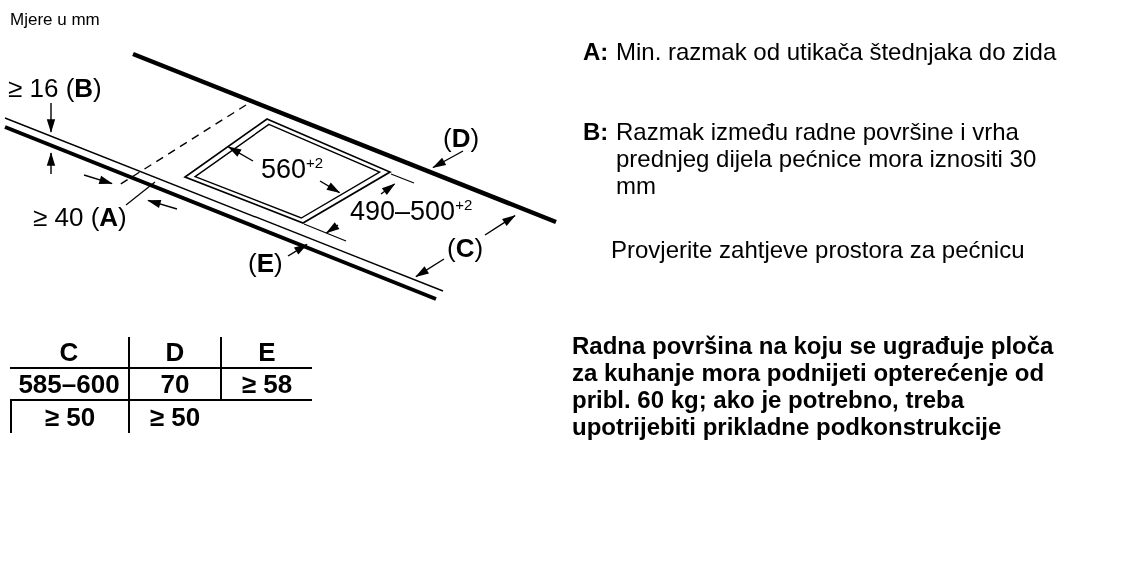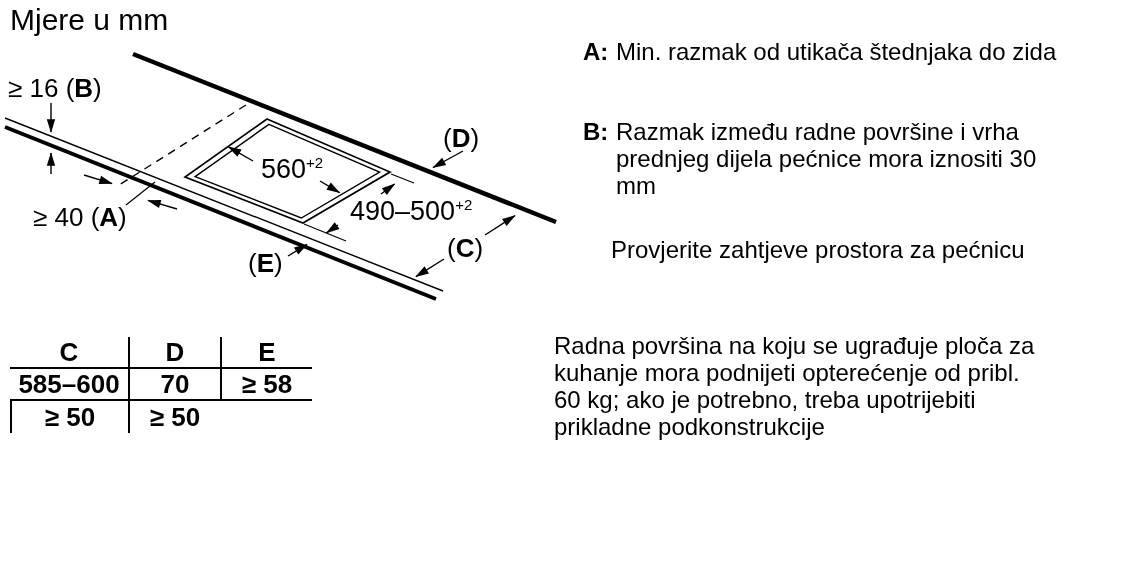--- a/index.html
+++ b/index.html
@@ -2,21 +2,21 @@
 <html><head>
 <meta charset="utf-8">
 <style>
   html,body{margin:0;padding:0;background:#fff;}
   .page{
     position:relative;width:1126px;height:563px;background:#ffffff;
     font-family:"Liberation Sans","DejaVu Sans",sans-serif;color:#000;
     overflow:hidden;
   }
   .diagram-title{
-    position:absolute;left:10px;top:6px;font-size:30px;line-height:28px;color:#000;
+    position:absolute;left:10px;top:6px;font-size:17px;line-height:28px;color:#000;
   }
   svg.diagram{position:absolute;left:0;top:0;}
   svg.diagram text{font-family:"Liberation Sans","DejaVu Sans",sans-serif;fill:#000;}
 
   
   .dims-table{
     position:absolute;left:10px;top:337px;
     display:grid;grid-template-columns:118px 92px 92px;grid-auto-rows:32px;
     font-size:26px;
   }
@@ -109,15 +109,15 @@
     <span>Min. razmak od utikača štednjaka do zida</span>
   </div>
 
   <div class="note note-indent" style="left:583px;top:118px;width:443px;">
     <span class="nlabel">B:</span>
     <span>Razmak između radne površine i vrha prednjeg dijela pećnice mora iznositi 30 mm</span>
   </div>
 
   <div class="note" style="left:611px;top:236px;width:460px;">Provjerite zahtjeve prostora za pećnicu</div>
 
-  <div class="note" style="left:554px;top:332px;width:490px;">Radna površina na koju se ugrađuje ploča za kuhanje mora podnijeti opterećenje od pribl. 60 kg; ako je potrebno, treba upotrijebiti prikladne podkonstrukcije</div>
+  <div class="note" style="left:572px;top:332px;width:490px;font-weight:bold;">Radna površina na koju se ugrađuje ploča za kuhanje mora podnijeti opterećenje od pribl. 60 kg; ako je potrebno, treba upotrijebiti prikladne podkonstrukcije</div>
 
 </div>
 
 </body></html>

